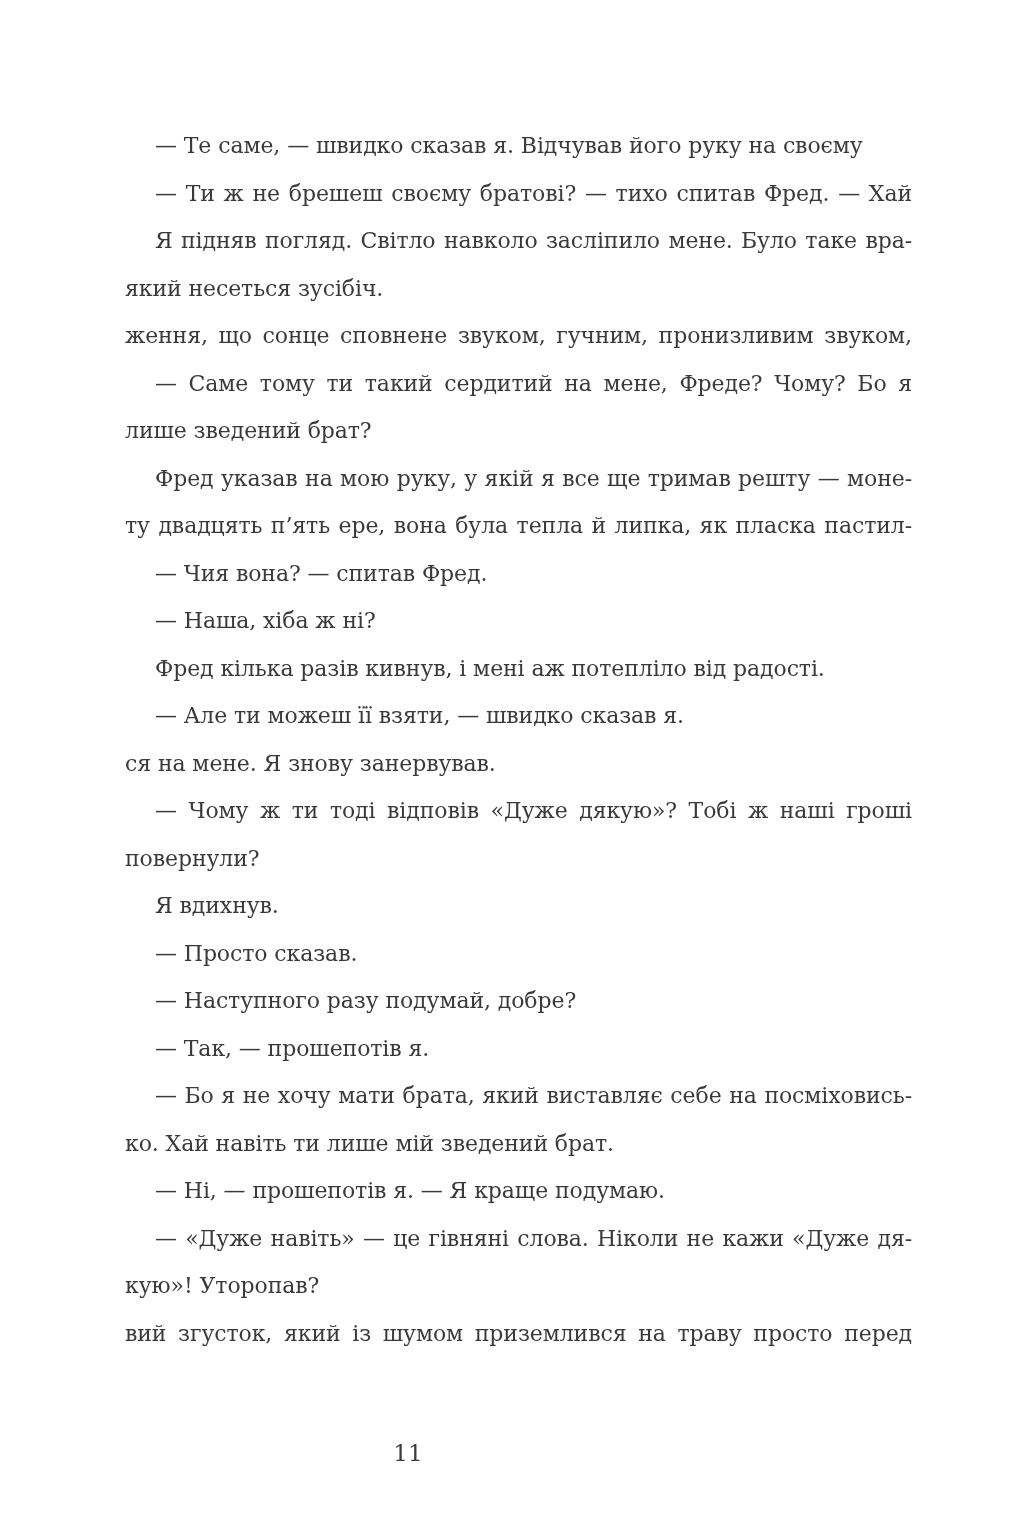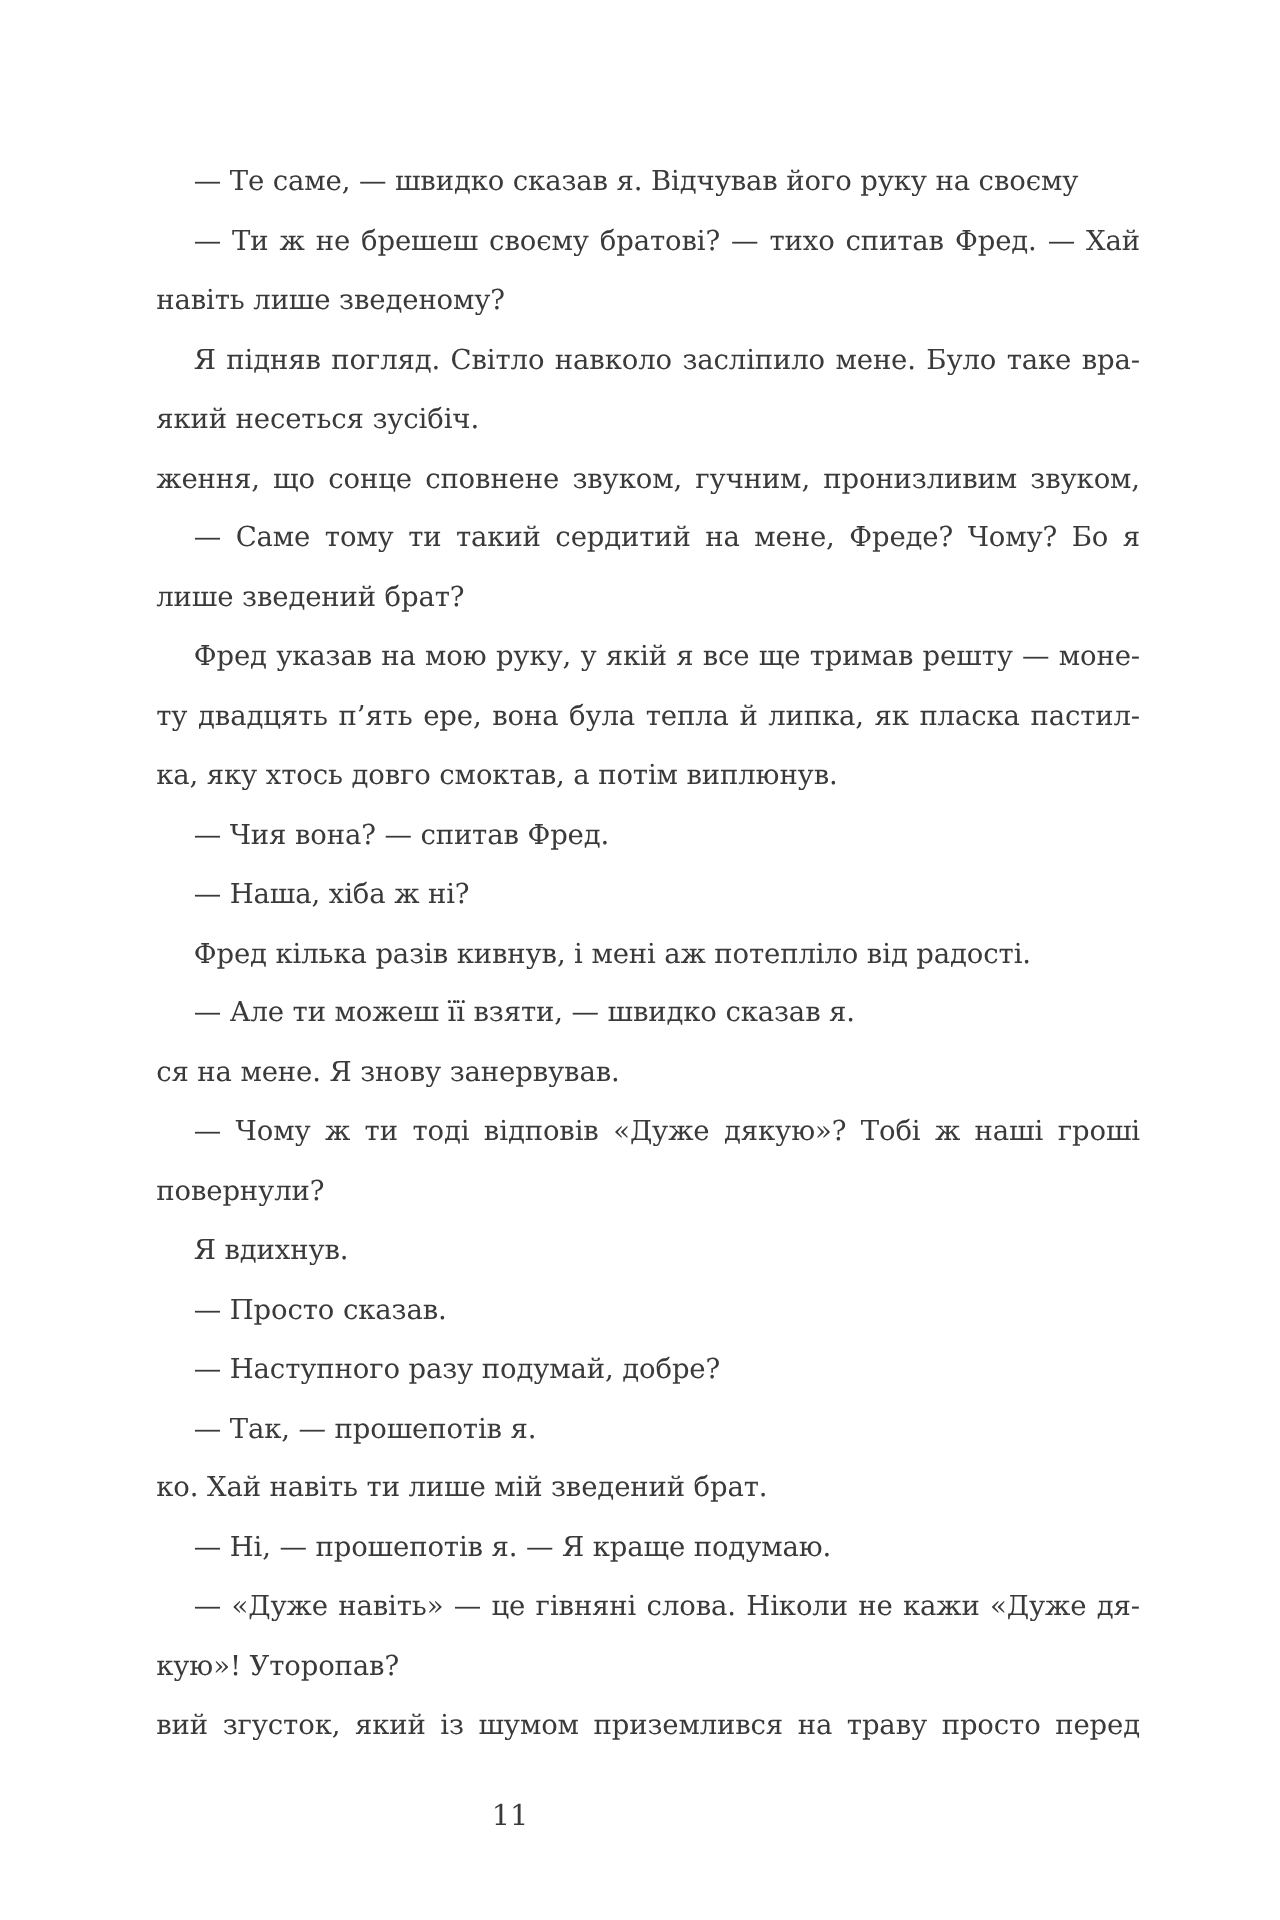--- a/index.html
+++ b/index.html
@@ -56,35 +56,33 @@
 </head>
 <body>
 
 <div class="book-page" style="color: rgb(58, 58, 58); background: rgb(255, 255, 255);">
   <div class="text-block" id="text-block">
       <div class="paragraph">
         <div class="line indent">— Те саме, — швидко сказав я. Відчував його руку на своєму плечі.</div>
       </div>
       <div class="paragraph">
         <div class="line indent just">— Ти ж не брешеш своєму братові? — тихо спитав Фред. — Хай</div>
-        <div class="line">навіть лише зведеному?</div>
       </div>
       <div class="paragraph">
         <div class="line indent just">Я підняв погляд. Світло навколо засліпило мене. Було таке вра-</div>
         <div class="line">який несеться зусібіч.</div>
         <div class="line just">ження, що сонце сповнене звуком, гучним, пронизливим звуком,</div>
       </div>
       <div class="paragraph">
         <div class="line indent just">— Саме тому ти такий сердитий на мене, Фреде? Чому? Бо я тобі</div>
         <div class="line">лише зведений брат?</div>
       </div>
       <div class="paragraph">
         <div class="line indent just">Фред указав на мою руку, у якій я все ще тримав решту — моне-</div>
         <div class="line just">ту двадцять п’ять ере, вона була тепла й липка, як пласка пастил-</div>
-        <div class="line">ка, яку хтось довго смоктав, а потім виплюнув.</div>
       </div>
       <div class="paragraph">
         <div class="line indent">— Чия вона? — спитав Фред.</div>
       </div>
       <div class="paragraph">
         <div class="line indent">— Наша, хіба ж ні?</div>
       </div>
       <div class="paragraph">
         <div class="line indent">Фред кілька разів кивнув, і мені аж потепліло від радості.</div>
       </div>
@@ -104,20 +102,21 @@
       <div class="paragraph">
         <div class="line indent">— Просто сказав.</div>
       </div>
       <div class="paragraph">
         <div class="line indent">— Наступного разу подумай, добре?</div>
       </div>
       <div class="paragraph">
         <div class="line indent">— Так, — прошепотів я.</div>
       </div>
       <div class="paragraph">
+        <div class="line indent just">— Бо я не хочу мати брата, який виставляє себе на посміховись-</div>
         <div class="line">ко. Хай навіть ти лише мій зведений брат.</div>
       </div>
       <div class="paragraph">
         <div class="line indent">— Ні, — прошепотів я. — Я краще подумаю.</div>
       </div>
       <div class="paragraph">
         <div class="line indent just">— «Дуже навіть» — це гівняні слова. Ніколи не кажи «Дуже дя-</div>
         <div class="line">кую»! Уторопав?</div>
       </div>
       <div class="paragraph">

